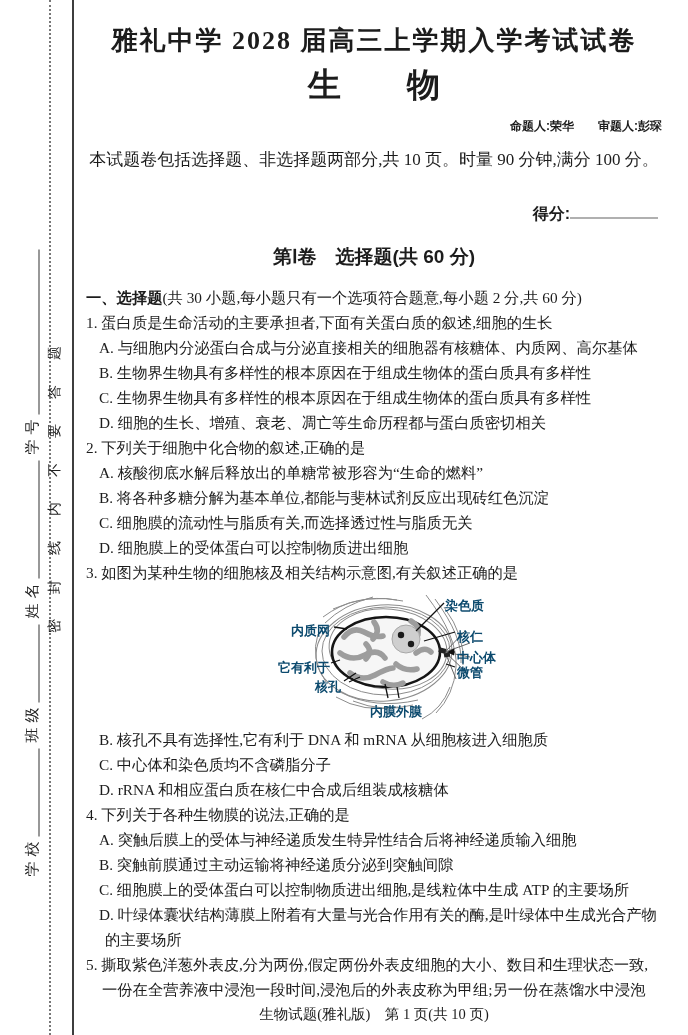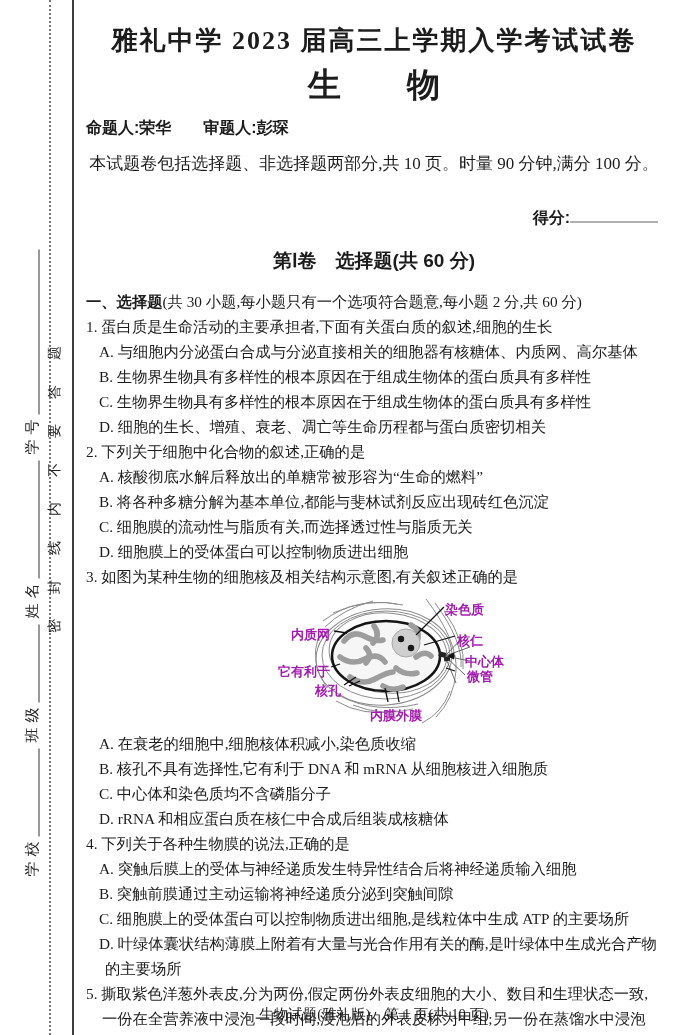--- a/index.html
+++ b/index.html
@@ -20,47 +20,47 @@
   .vf-blank{flex:0 0 auto;height:1.05em;border-bottom:1.5px solid #333;margin:0 6px 0 0;}
   .w90{width:88px}.w80{width:78px}.w120{width:118px}.w165{width:165px}
   .v-seal{position:absolute;width:1035px;height:30px;left:-457px;top:462px;
     transform:rotate(-90deg);text-align:center;font-size:14px;letter-spacing:25px;color:#222;}
   
   .content{position:absolute;left:86px;top:0;width:576px;}
   .exam-title{text-align:center;margin:23px 0 0;font-size:26px;font-weight:bold;
     letter-spacing:2px;font-family:"Liberation Serif","DejaVu Serif",serif;}
   .subject{text-align:center;font-size:33px;font-weight:bold;margin-top:9px;line-height:1.1;
     font-family:"Liberation Sans","DejaVu Sans",sans-serif;}
-  .authors{text-align:left;font-size:16px;font-weight:bold;margin-top:15px;
+  .authors{text-align:right;font-size:12px;font-weight:bold;margin-top:15px;
     font-family:"Liberation Sans","DejaVu Sans",sans-serif;}
   .instructions{text-align:center;font-size:17px;margin-top:13px;}
   .score-row{text-align:right;margin:33px 4px 0 0;font-size:16px;font-weight:bold;
     font-family:"Liberation Sans","DejaVu Sans",sans-serif;}
   .score-blank{display:inline-block;width:88px;height:13px;
     border-bottom:2px solid #b0b0b0;}
   .section-title{text-align:center;font-size:19px;font-weight:bold;margin-top:19px;
     font-family:Liberation Sans, sans-serif;}
   .intro{margin-top:15px;font-size:15.3px;line-height:25px;}
   .intro .b{font-weight:bold;font-family:"Liberation Sans","DejaVu Sans",sans-serif;}
   .question{font-size:15.3px;line-height:25px;}
   .stem{padding-left:16px;text-indent:-16px;}
   .opt{margin-left:13px;padding-left:6px;text-indent:-6px;}
   
   .figure{position:relative;width:250px;height:134px;margin:4px 0 4px 192px;}
   .figure svg{position:absolute;left:0;top:0;}
   .fig-label{position:absolute;font-size:13px;font-weight:bold;white-space:nowrap;
-    font-family:"Liberation Sans","DejaVu Sans",sans-serif;color:#a21caf;}
+    font-family:"Liberation Sans","DejaVu Sans",sans-serif;color:#0c4a6e;}
   .fl-er{left:13px;top:29px;}
   .fl-fiber{left:0px;top:66px;}
   .fl-pore{left:37px;top:85px;}
   .fl-mem{left:92px;top:110px;}
   .fl-chr{left:167px;top:4px;}
   .fl-nuc{left:179px;top:35px;}
-  .fl-cen{left:179px;top:56px;padding-left:8px;}
-  .fl-mic{left:189px;top:71px;text-align:center;}
+  .fl-cen{left:179px;top:56px;}
+  .fl-mic{left:179px;top:71px;text-align:center;}
   
   .page-footer{position:absolute;left:86px;bottom:11px;width:576px;text-align:center;
     font-size:14.5px;}
 </style>
 </head>
 <body>
 
 <div class="dotted-line"></div>
 <div class="solid-line"></div>
 
@@ -73,21 +73,21 @@
   <span class="vf-label">姓名</span>
   <span class="vf-blank w120"></span>
   <span class="vf-label">学号</span>
   <span class="vf-blank w165"></span>
 </div>
 
 <div class="v-seal">密封线内不要答题</div>
 
 <div class="content">
 
-  <div class="exam-title">雅礼中学 2023 届高三上学期入学考试试卷</div>
+  <div class="exam-title">雅礼中学 2028 届高三上学期入学考试试卷</div>
   <div class="subject">生　　物</div>
   <div class="authors">命题人:荣华　　审题人:彭琛</div>
   <div class="instructions">本试题卷包括选择题、非选择题两部分,共 10 页。时量 90 分钟,满分 100 分。</div>
 
   <div class="score-row">
     <span>得分:</span><span class="score-blank"></span>
   </div>
 
   <div class="section-title">第Ⅰ卷　选择题(共 60 分)</div>
 
@@ -180,21 +180,20 @@
       <span class="fig-label fl-er">内质网</span>
       <span class="fig-label fl-fiber">它有利于</span>
       <span class="fig-label fl-pore">核孔</span>
       <span class="fig-label fl-mem">内膜外膜</span>
       <span class="fig-label fl-chr">染色质</span>
       <span class="fig-label fl-nuc">核仁</span>
       <span class="fig-label fl-cen">中心体</span>
       <span class="fig-label fl-mic">微管</span>
     </div>
 
-    <div class="opt">A. 在衰老的细胞中,细胞核体积减小,染色质收缩</div>
     <div class="opt">B. 核孔不具有选择性,它有利于 DNA 和 mRNA 从细胞核进入细胞质</div>
     <div class="opt">C. 中心体和染色质均不含磷脂分子</div>
     <div class="opt">D. rRNA 和相应蛋白质在核仁中合成后组装成核糖体</div>
   </div>
 
   <div class="question">
     <div class="stem"><span>4.</span> <span>下列关于各种生物膜的说法,正确的是</span></div>
     <div class="opt">A. 突触后膜上的受体与神经递质发生特异性结合后将神经递质输入细胞</div>
     <div class="opt">B. 突触前膜通过主动运输将神经递质分泌到突触间隙</div>
     <div class="opt">C. 细胞膜上的受体蛋白可以控制物质进出细胞,是线粒体中生成 ATP 的主要场所</div>

